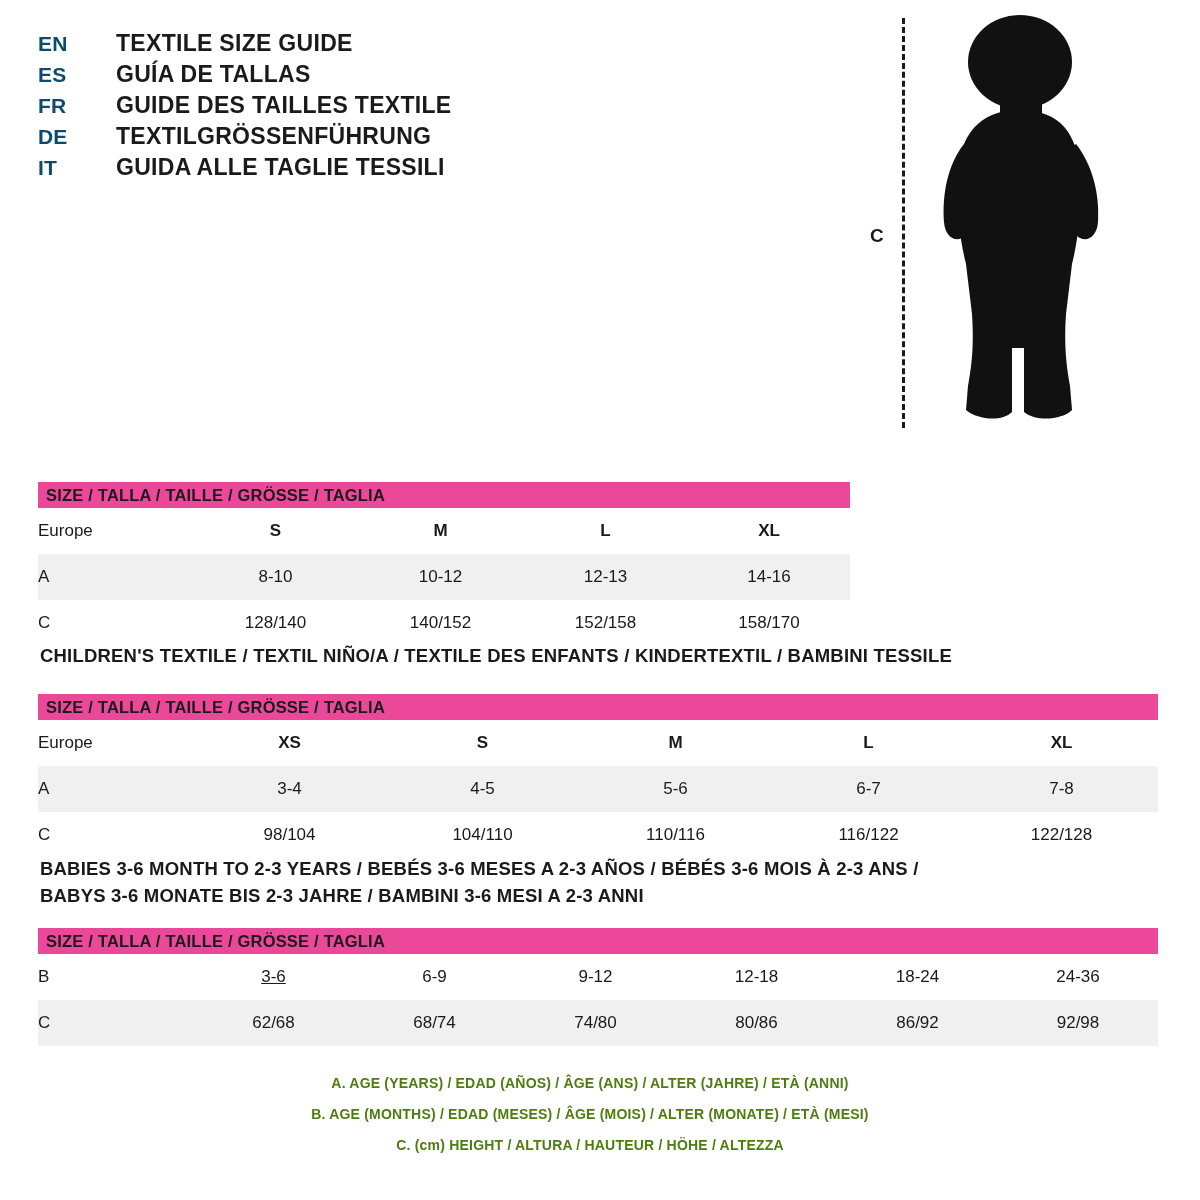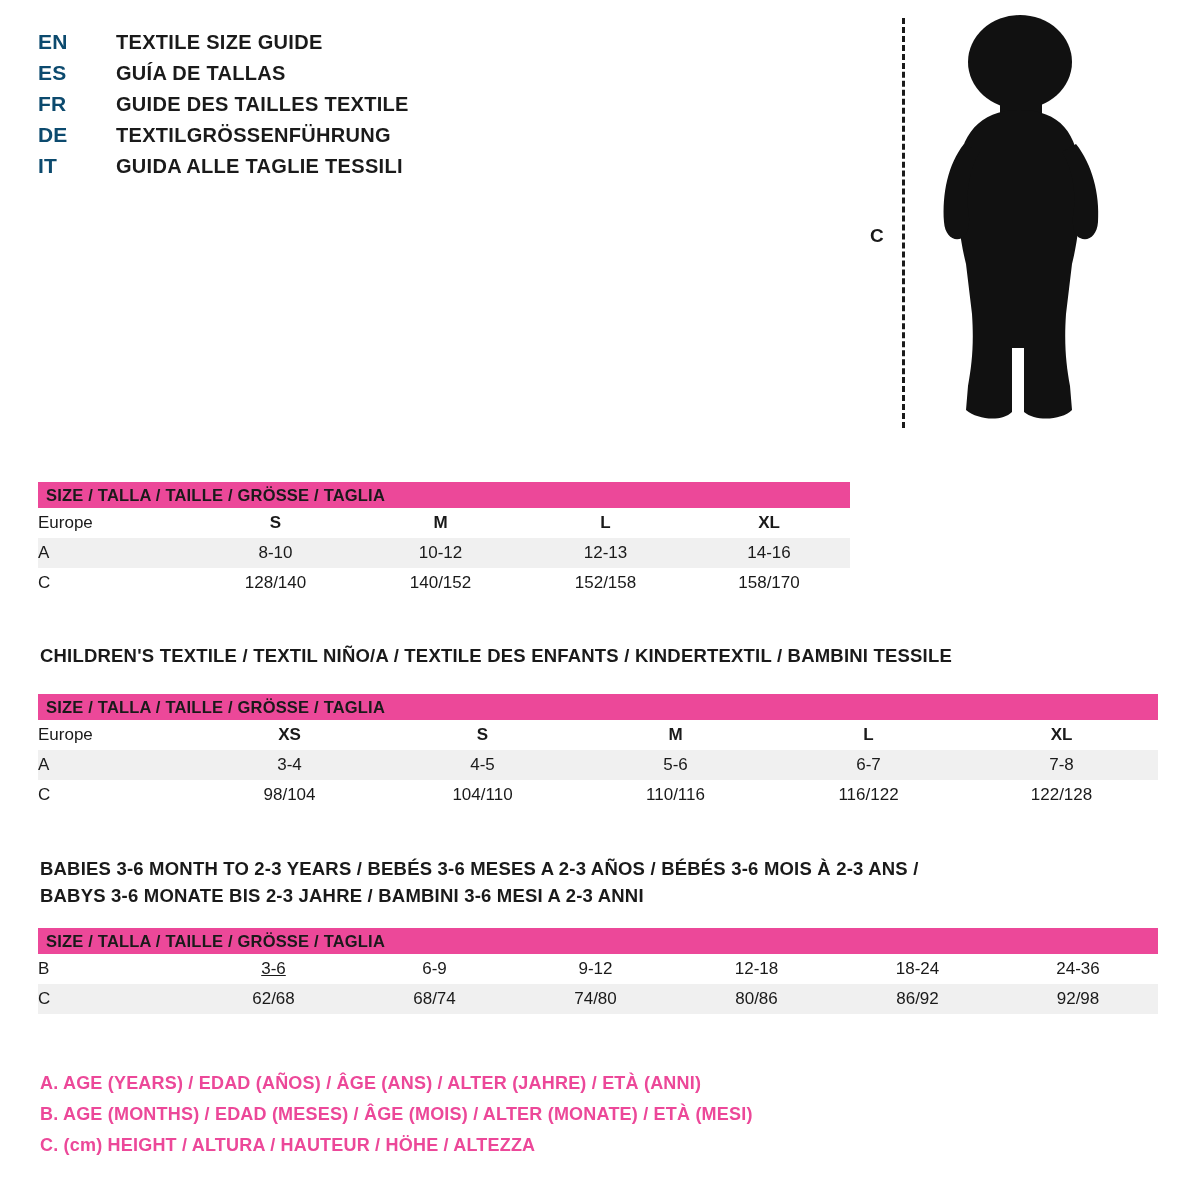--- a/index.html
+++ b/index.html
@@ -34,21 +34,21 @@
     height: 31px;
   }
   .lang-code {
     width: 78px;
     font-size: 21px;
     font-weight: bold;
     letter-spacing: 0.2px;
     color: #0c4a6e;
   }
   .lang-title {
-    font-size: 20px;
+    font-size: 23px;
     font-weight: bold;
     letter-spacing: 0.3px;
     color: #1a1a1a;
     text-transform: uppercase;
   }
 
   
   .figure-area {
     position: absolute;
     right: 60px;
@@ -95,21 +95,21 @@
 
   
   .size-table {
     position: absolute;
     border-collapse: collapse;
     font-size: 17px;
     color: #1a1a1a;
   }
   .size-table td {
     padding: 0;
-    height: 30px;
+    height: 46px;
     vertical-align: middle;
   }
   .band-head td {
     background: #ec4899;
     font-weight: bold;
     font-size: 16.5px;
     letter-spacing: 0.2px;
     padding-left: 8px;
     height: 26px;
   }
@@ -127,25 +127,26 @@
   .bold-cell { font-weight: bold; }
 
   
   .legend {
     position: absolute;
     left: 40px;
     top: 1068px;
     width: 1100px;
   }
   .legend-line {
-    font-size: 18px;
+    font-size: 14px;
     font-weight: bold;
     letter-spacing: 0.2px;
     line-height: 31px;
-    color: #ec4899;
+    color: #4d7c0f;
+    text-align: center;
   }
 </style>
 </head>
 <body>
 
 <div class="page">
 
   <div class="lang-block">
     <div class="lang-row">
       <span class="lang-code">EN</span>

